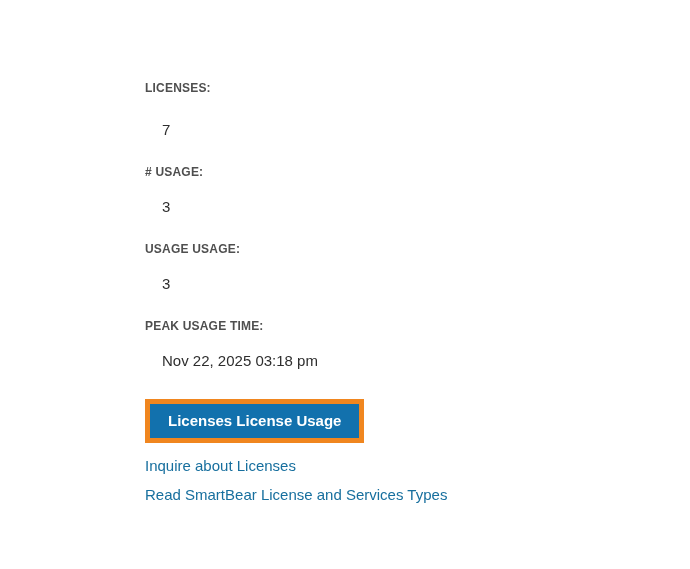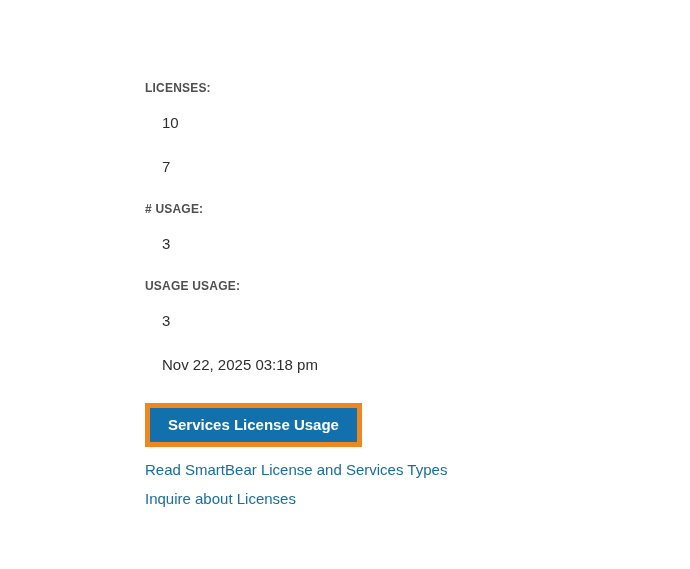--- a/index.html
+++ b/index.html
@@ -69,43 +69,43 @@
     cursor: pointer;
   }
 </style>
 </head>
 <body>
 
 <div class="panel">
 
   <div class="field">
     <div class="field-label">LICENSES:</div>
-    <div class="field-value">10</div>
   </div>
 
   <div class="field">
     <div class="field-value">7</div>
   </div>
 
   <div class="field">
     <div class="field-label"># USAGE:</div>
     <div class="field-value">3</div>
   </div>
 
   <div class="field">
     <div class="field-label">USAGE USAGE:</div>
     <div class="field-value">3</div>
   </div>
 
   <div class="field">
+    <div class="field-label">PEAK USAGE TIME:</div>
     <div class="field-value">Nov 22, 2025 03:18 pm</div>
   </div>
 
   <div class="annotation-box">
-    <button class="download-btn">Services License Usage</button>
+    <button class="download-btn">Licenses License Usage</button>
   </div>
 
   <div class="links">
+    <a class="link" href="#">Inquire about Licenses</a>
     <a class="link" href="#">Read SmartBear License and Services Types</a>
-    <a class="link" href="#">Inquire about Licenses</a>
   </div>
 
 </div>
 
 </body></html>

